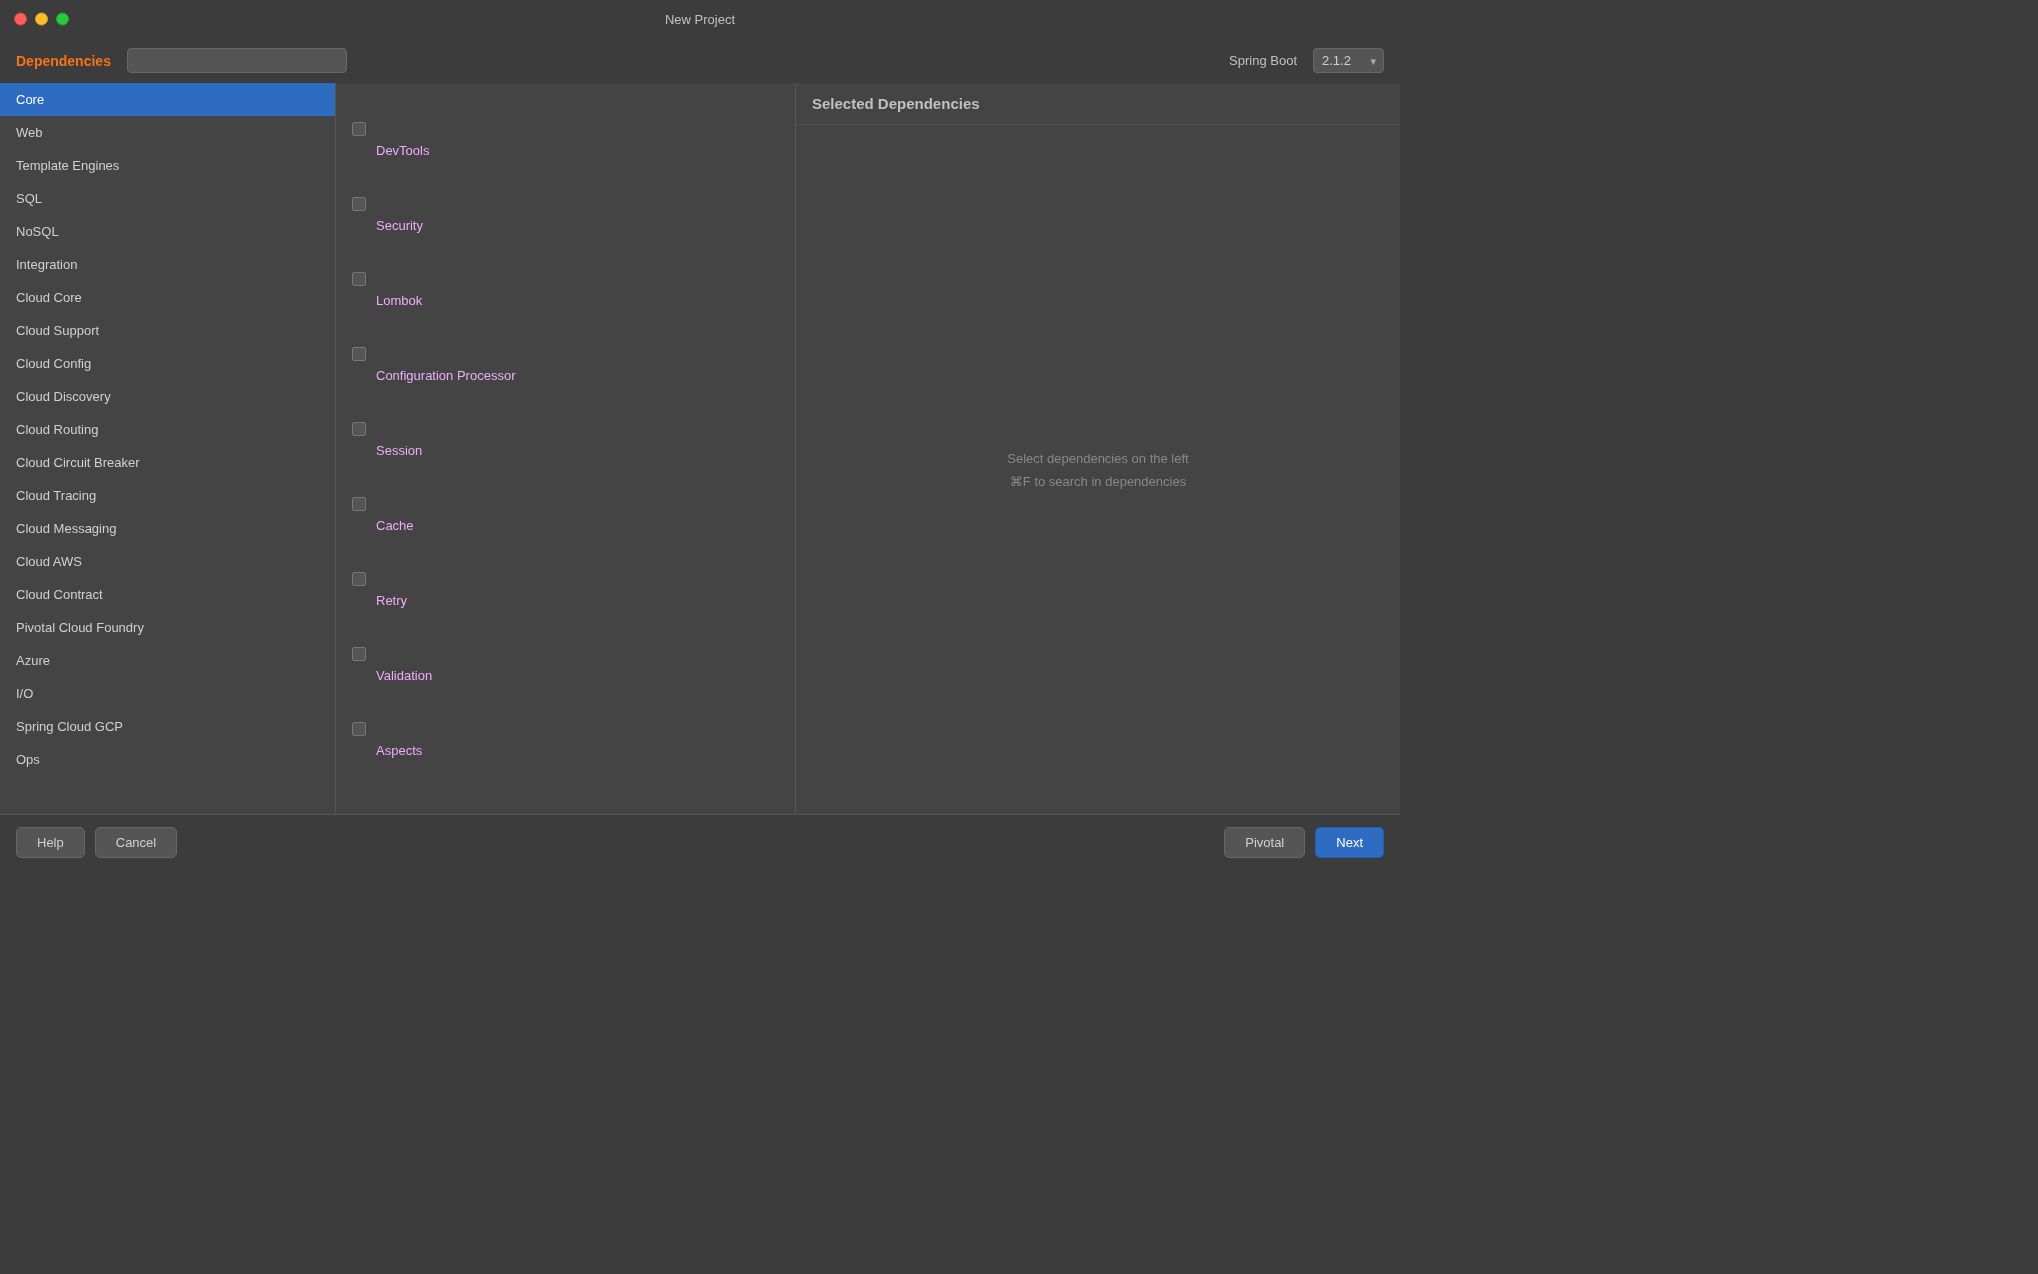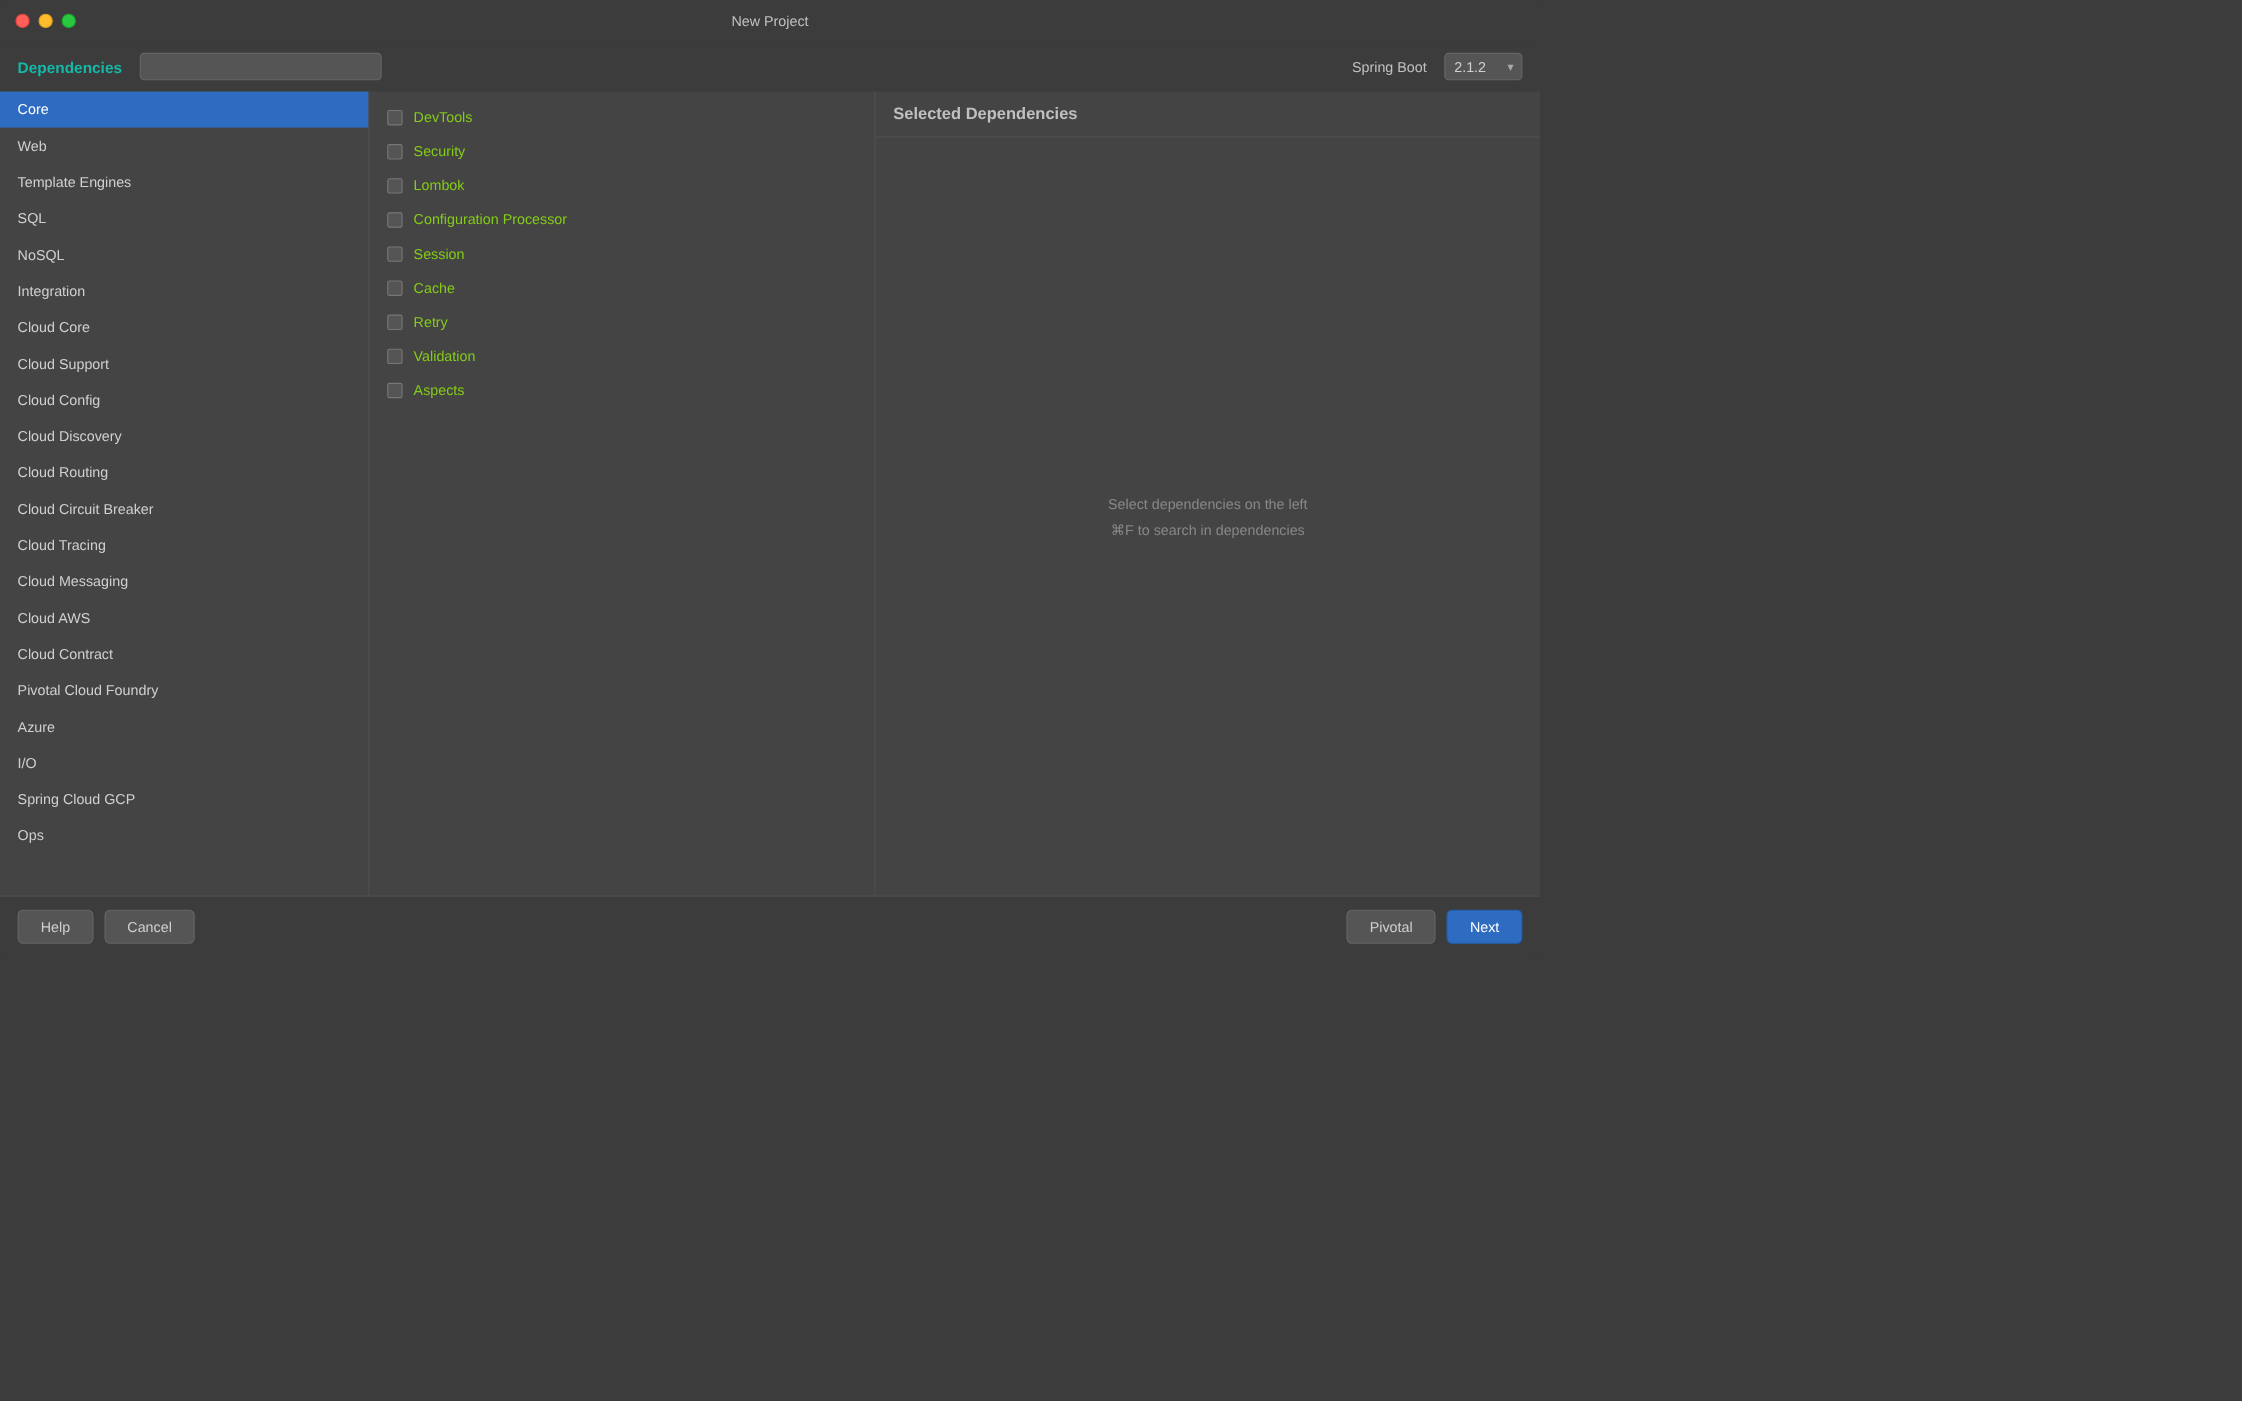--- a/index.html
+++ b/index.html
@@ -58,21 +58,21 @@
     .top-bar {
       display: flex;
       align-items: center;
       padding: 10px 16px;
       background: #3c3c3c;
       gap: 16px;
     }
     .dependencies-label {
       font-size: 14px;
       font-weight: 600;
-      color: #14b8a6;
+      color: #f97316;
     }
     .search-box {
       background: #555;
       border: 1px solid #666;
       border-radius: 4px;
       padding: 4px 8px 4px 28px;
       color: #d0d0d0;
       font-size: 13px;
       width: 220px;
       outline: none;
@@ -167,22 +167,23 @@
     .dep-checkbox {
       width: 14px;
       height: 14px;
       background: #555;
       border: 1px solid #777;
       border-radius: 2px;
       flex-shrink: 0;
       cursor: pointer;
     }
     .dep-label {
-      color: #84cc16;
-      font-size: 13px;
+      color: #f0abfc;
+      font-size: 13px;
+      margin-top: 44px;
     }
     .selected-panel-wrapper {
       flex: 1;
       background: #444;
       position: relative;
       display: flex;
       flex-direction: column;
       width: 100%;
     }
     .selected-title-bar {

